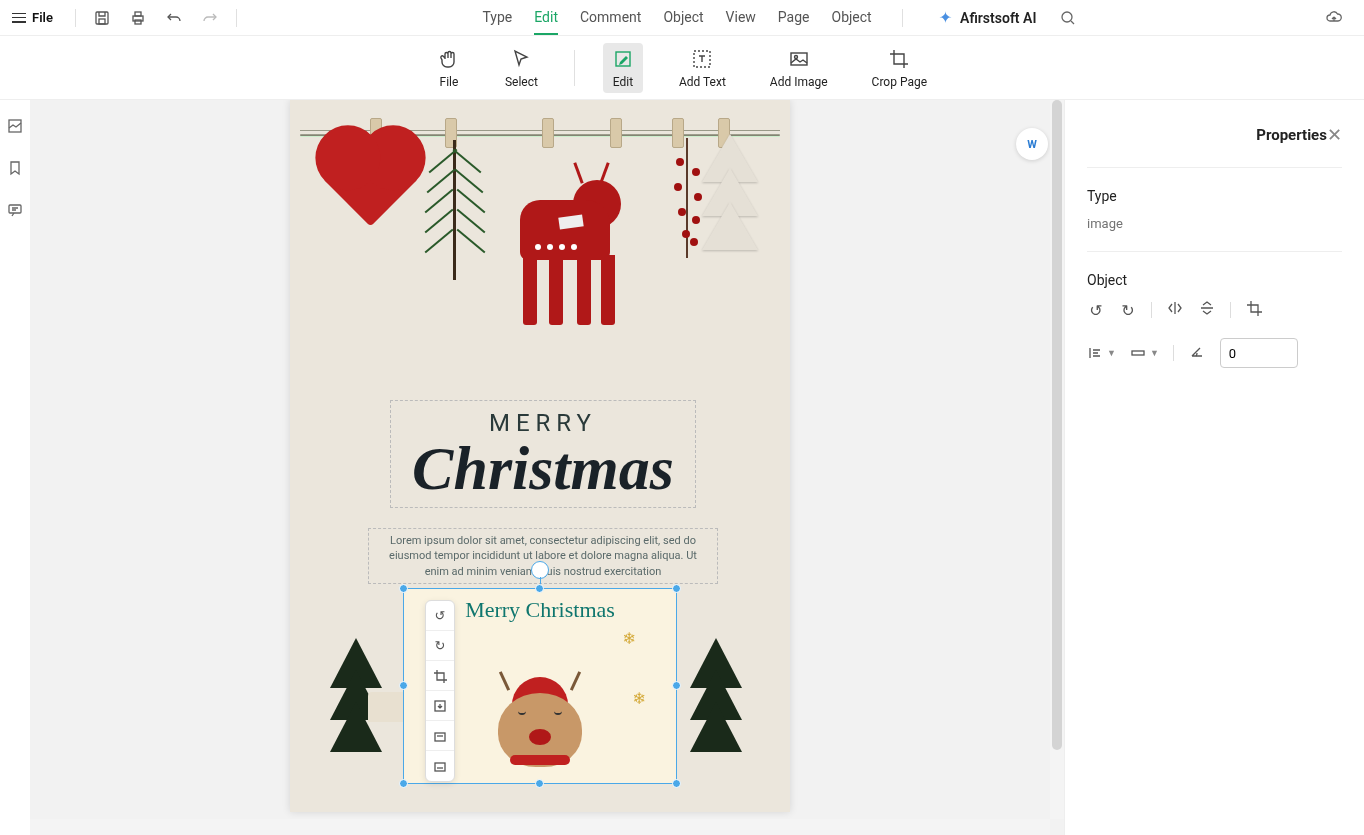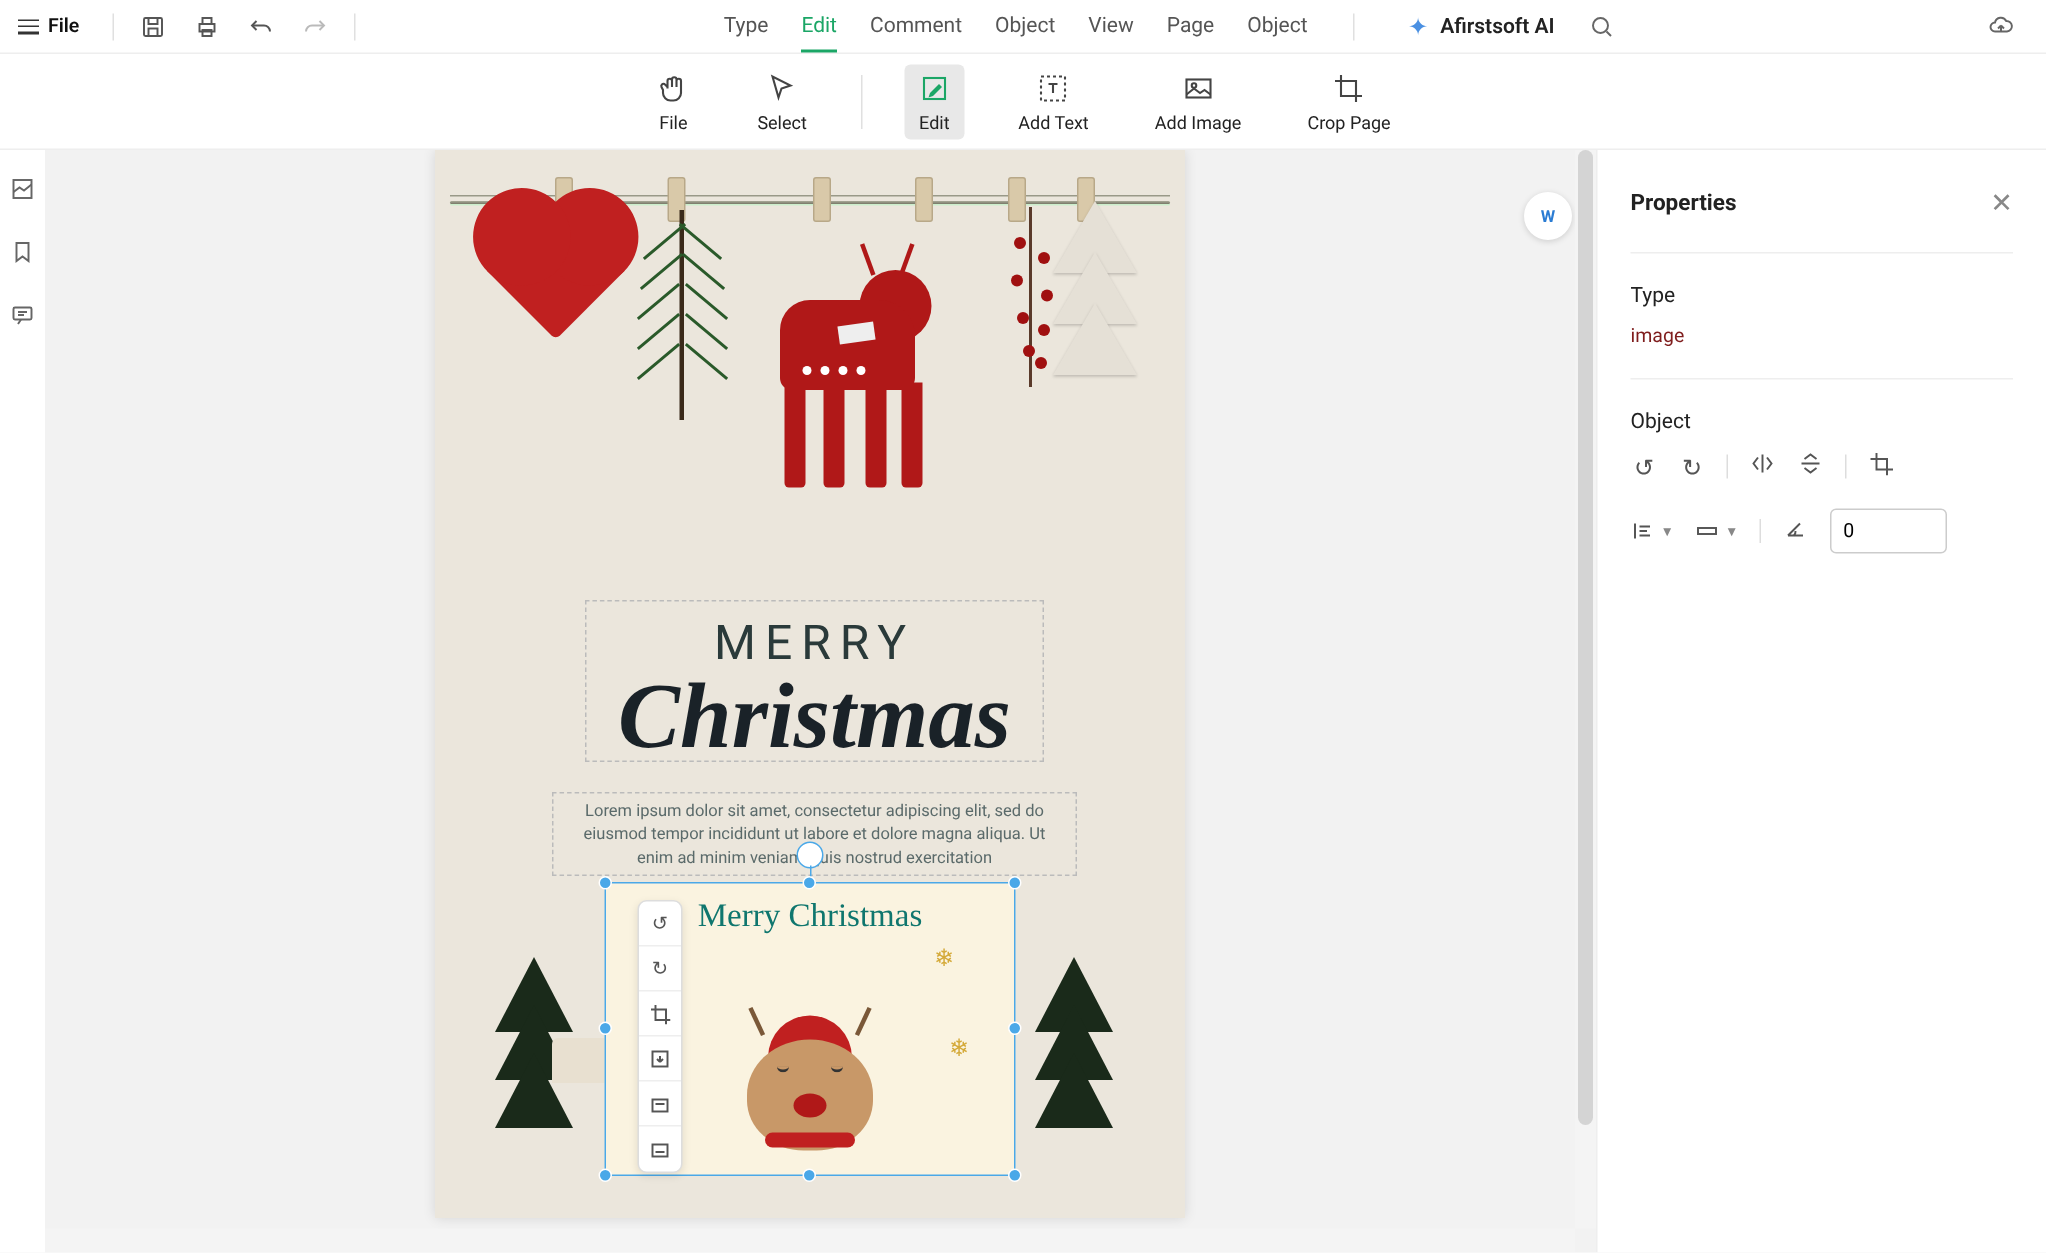--- a/index.html
+++ b/index.html
@@ -59,21 +59,21 @@
 .antler.a1{left:72px;transform:rotate(-20deg)}.antler.a2{left:98px;transform:rotate(20deg)}
 .bow { position:absolute; top:56px; left:54px; width:24px; height:12px; background:#eee; transform:rotate(-8deg); }
 .ber { left:378px; top:38px; width:40px; height:140px; }
 .ber-stem { position:absolute; left:18px; width:2px; height:120px; background:#5a3a2a; }
 .berry { position:absolute; width:8px; height:8px; background:#a01010; border-radius:50%; }
 .tree-o { left:412px; top:48px; width:60px; height:100px; }
 .tree-tri { width:0; height:0; border-left:28px solid transparent; border-right:28px solid transparent; border-bottom:48px solid #e5e0d6; margin-top:-14px; filter:drop-shadow(0 1px 1px rgba(0,0,0,.2)); }
 
 .dashed-box { border:1px dashed #bbb; }
 .merry-box { position:absolute; top:300px; left:100px; width:306px; height:108px; text-align:center; }
-.merry-txt { font-size:32px; letter-spacing:6px; color:#2a3a3a; margin-top:8px; font-weight:400; }
+.merry-txt { font-size:24px; letter-spacing:6px; color:#2a3a3a; margin-top:8px; font-weight:400; }
 .xmas-txt { font-family:"Brush Script MT",cursive; font-size:62px; color:#1a2228; font-style:italic; line-height:.9; margin-top:4px;font-weight:bold; }
 .lorem-box { position:absolute; top:428px; left:78px; width:350px; padding:4px 8px; font-size:11px; color:#5a6a6a; text-align:center; line-height:1.4; }
 
 .bg-tree { position:absolute; bottom:60px; width:60px; }
 .bg-tree.tL{left:40px}.bg-tree.tR{right:40px}
 .bg-tree-tri { width:0;height:0;border-left:26px solid transparent;border-right:26px solid transparent;border-bottom:50px solid #1a2a1a;margin-top:-18px; }
 .cabin { position:absolute; bottom:90px; left:78px; width:40px; height:30px; background:#e8e0d0; border-radius:4px 4px 0 0; }
 
 .sel-img { position:absolute; top:488px; left:113px; width:274px; height:196px; background:#faf3e0; border:1.5px solid #4aa8e8; }
 .mc-txt { text-align:center; font-family:"Brush Script MT",cursive; color:#0f766e; font-size:22px; margin-top:8px; }
@@ -96,25 +96,25 @@
 .rotate-h { position:absolute; top:-28px; left:50%; transform:translateX(-50%); width:18px; height:18px; border:1.5px solid #4aa8e8; border-radius:50%; background:#fff; }
 .rotate-line { position:absolute; top:-12px; left:50%; width:1px; height:8px; background:#4aa8e8; }
 
 .float-tools { position:absolute; top:500px; left:395px; width:30px; background:#fff; border:1px solid #ddd; border-radius:6px; display:flex; flex-direction:column; box-shadow:0 2px 6px rgba(0,0,0,.1); }
 .ft-btn { height:30px; display:flex; align-items:center; justify-content:center; color:#555; cursor:pointer; border-bottom:1px solid #eee; font-size:13px; }
 .ft-btn:last-child{border:none}
 
 .word-badge { position:absolute; top:28px; right:16px; width:32px; height:32px; background:#fff; border-radius:50%; box-shadow:0 1px 4px rgba(0,0,0,.15); display:flex; align-items:center; justify-content:center; color:#2b7cd3; font-weight:700; font-size:11px; cursor:pointer; }
 
 .props { width:300px; background:#fff; border-left:1px solid #eee; padding:24px 22px; }
-.props-hd { display:flex; justify-content:space-between; align-items:center; margin-bottom:22px; }
+.props-hd { display:flex; justify-content:flex-end; align-items:center; margin-bottom:22px; }
 .props-title { font-size:15px; font-weight:700; color:#222; }
 .close-x { color:#888; cursor:pointer; font-size:18px; }
 .sect-label { font-size:14px; font-weight:400; color:#222; margin-bottom:12px; }
-.type-val { font-size:13px; color:#7f1d1d; }
+.type-val { font-size:13px; color:#737373; }
 .hr { height:1px; background:#eee; margin:20px 0; }
 .obj-row { display:flex; align-items:center; gap:14px; margin-bottom:18px; }
 .obj-ico { color:#555; cursor:pointer; width:18px; text-align:center; }
 .obj-sep { width:1px; height:16px; background:#ddd; }
 .obj-row2 { display:flex; align-items:center; gap:14px; }
 .drop-btn { display:flex; align-items:center; gap:4px; color:#555; cursor:pointer; }
 .drop-caret { font-size:9px; color:#888; }
 .angle-input { width:78px; height:30px; border:1px solid #ccc; border-radius:4px; padding:0 8px; font-size:13px; }
 
 .scrollbar { position:absolute; right:0; top:0; bottom:16px; width:14px; background:#f4f4f4; }

